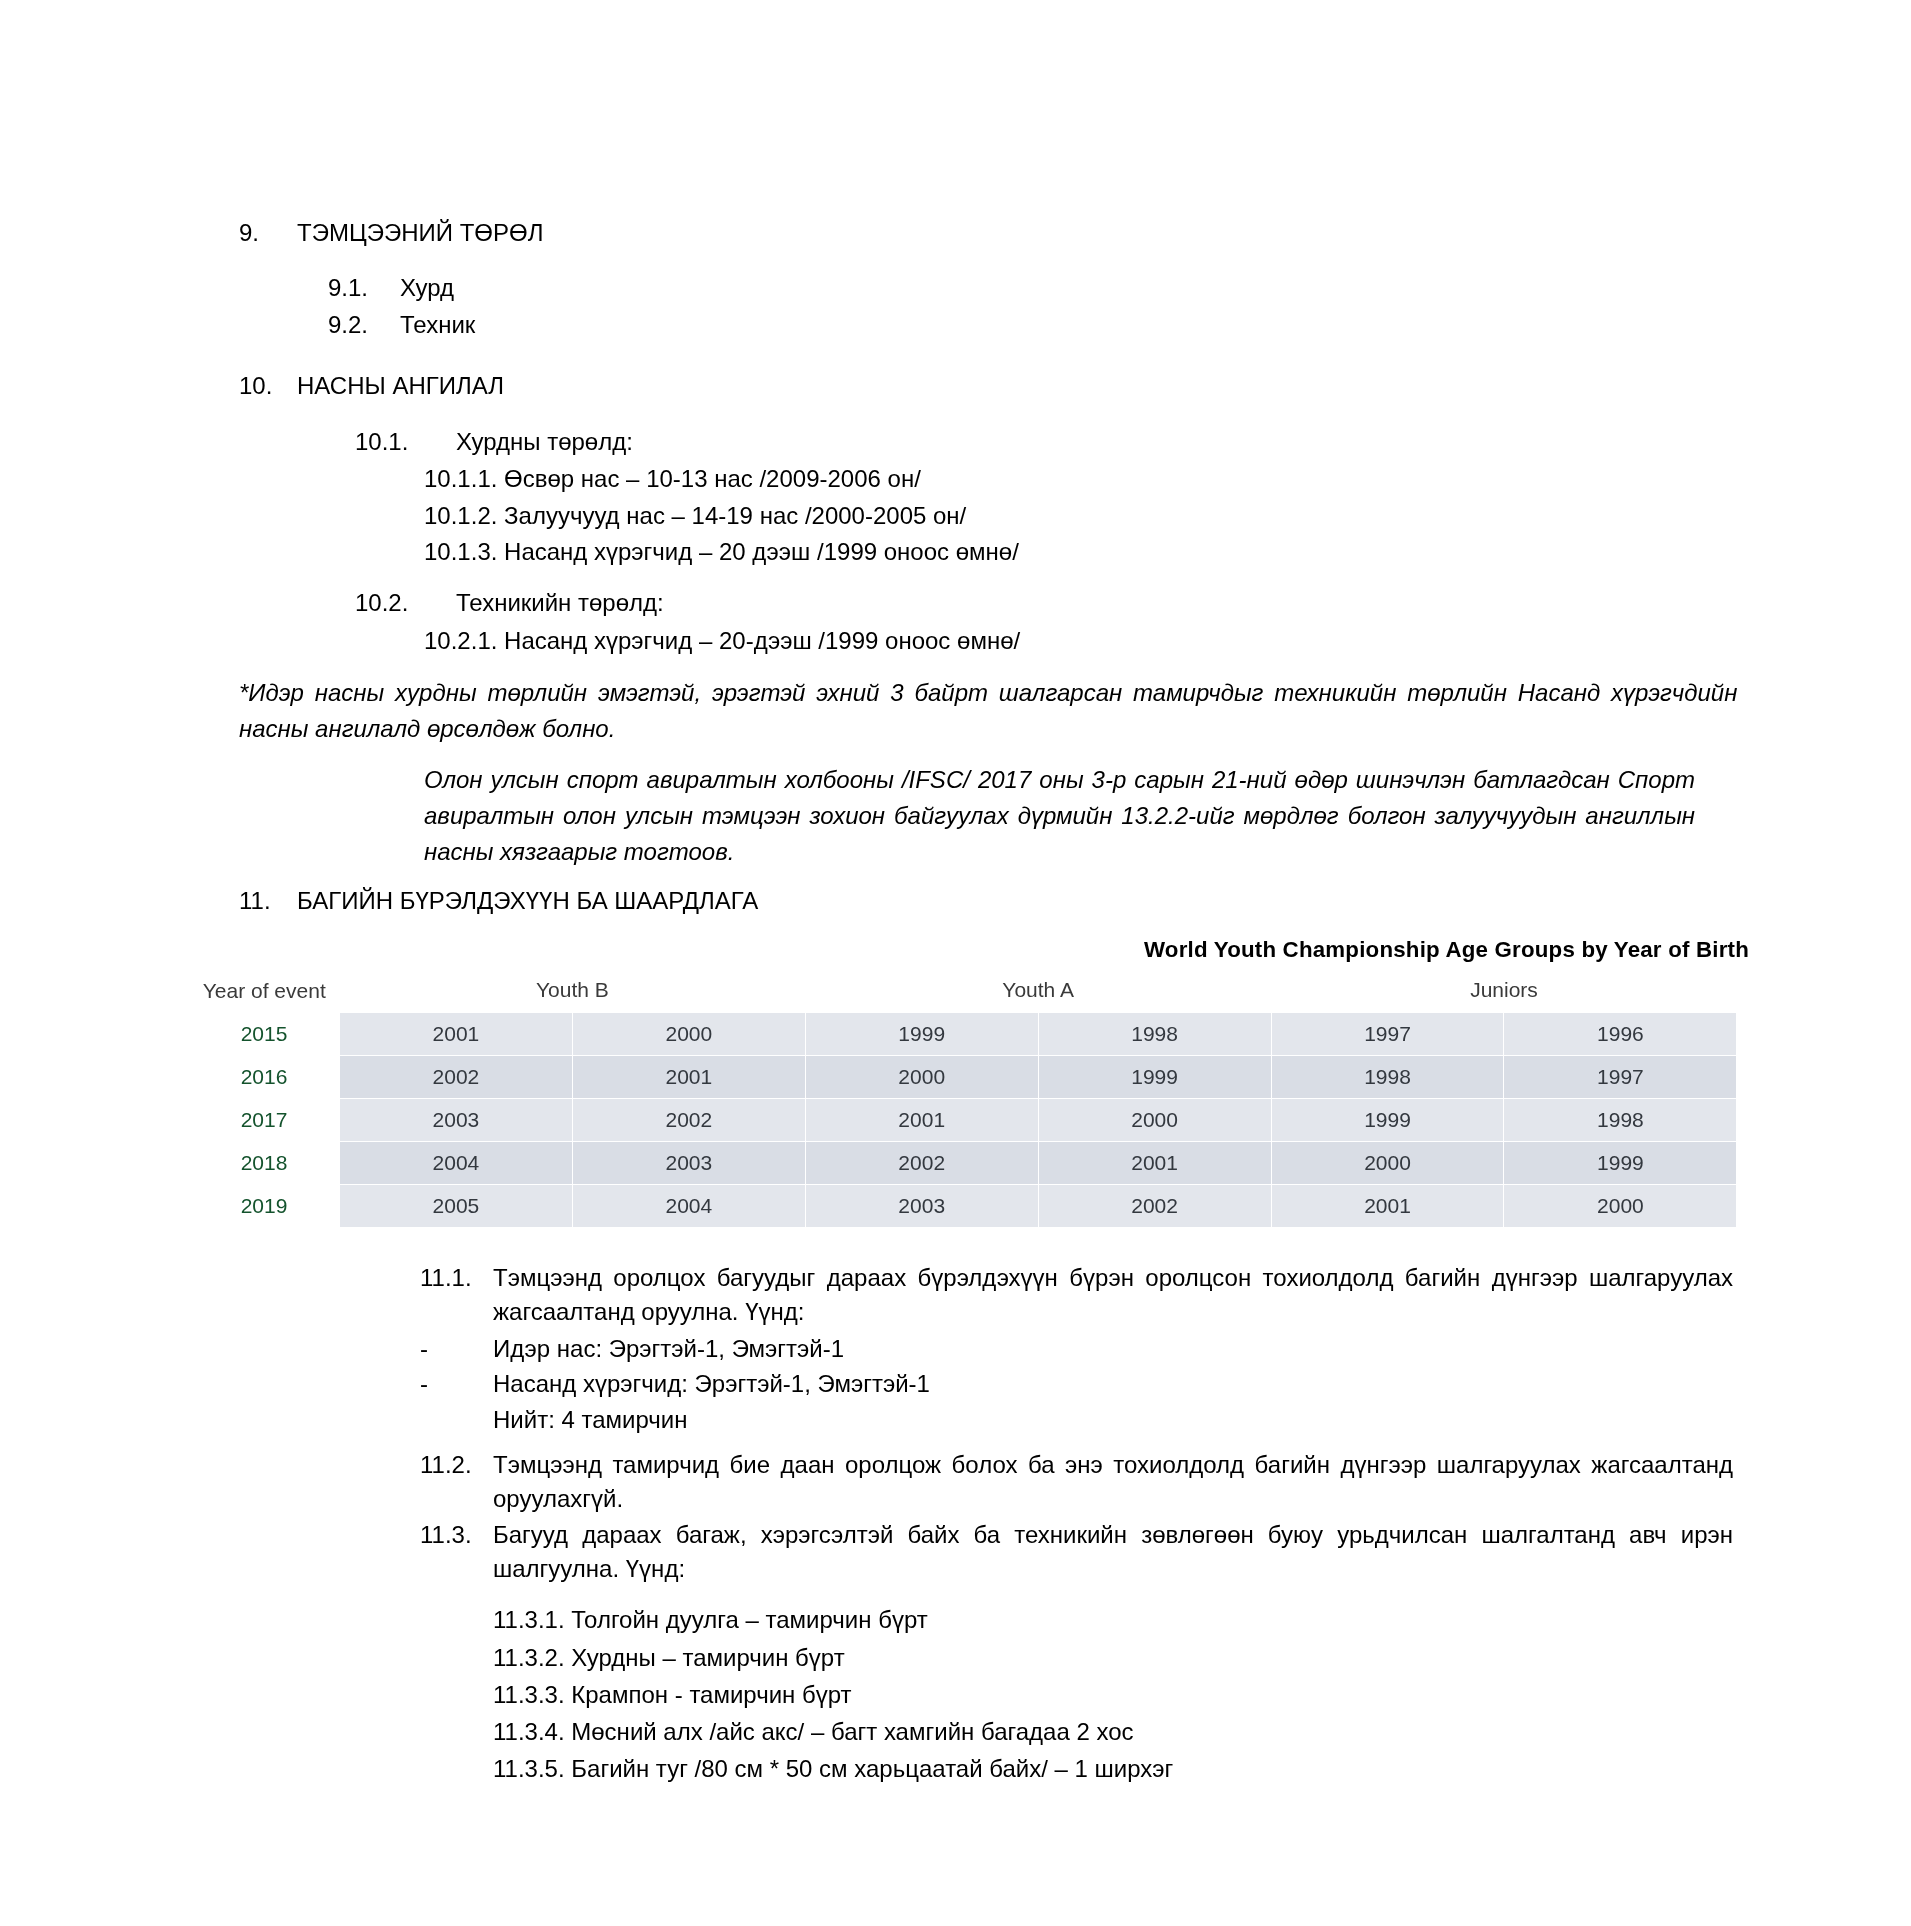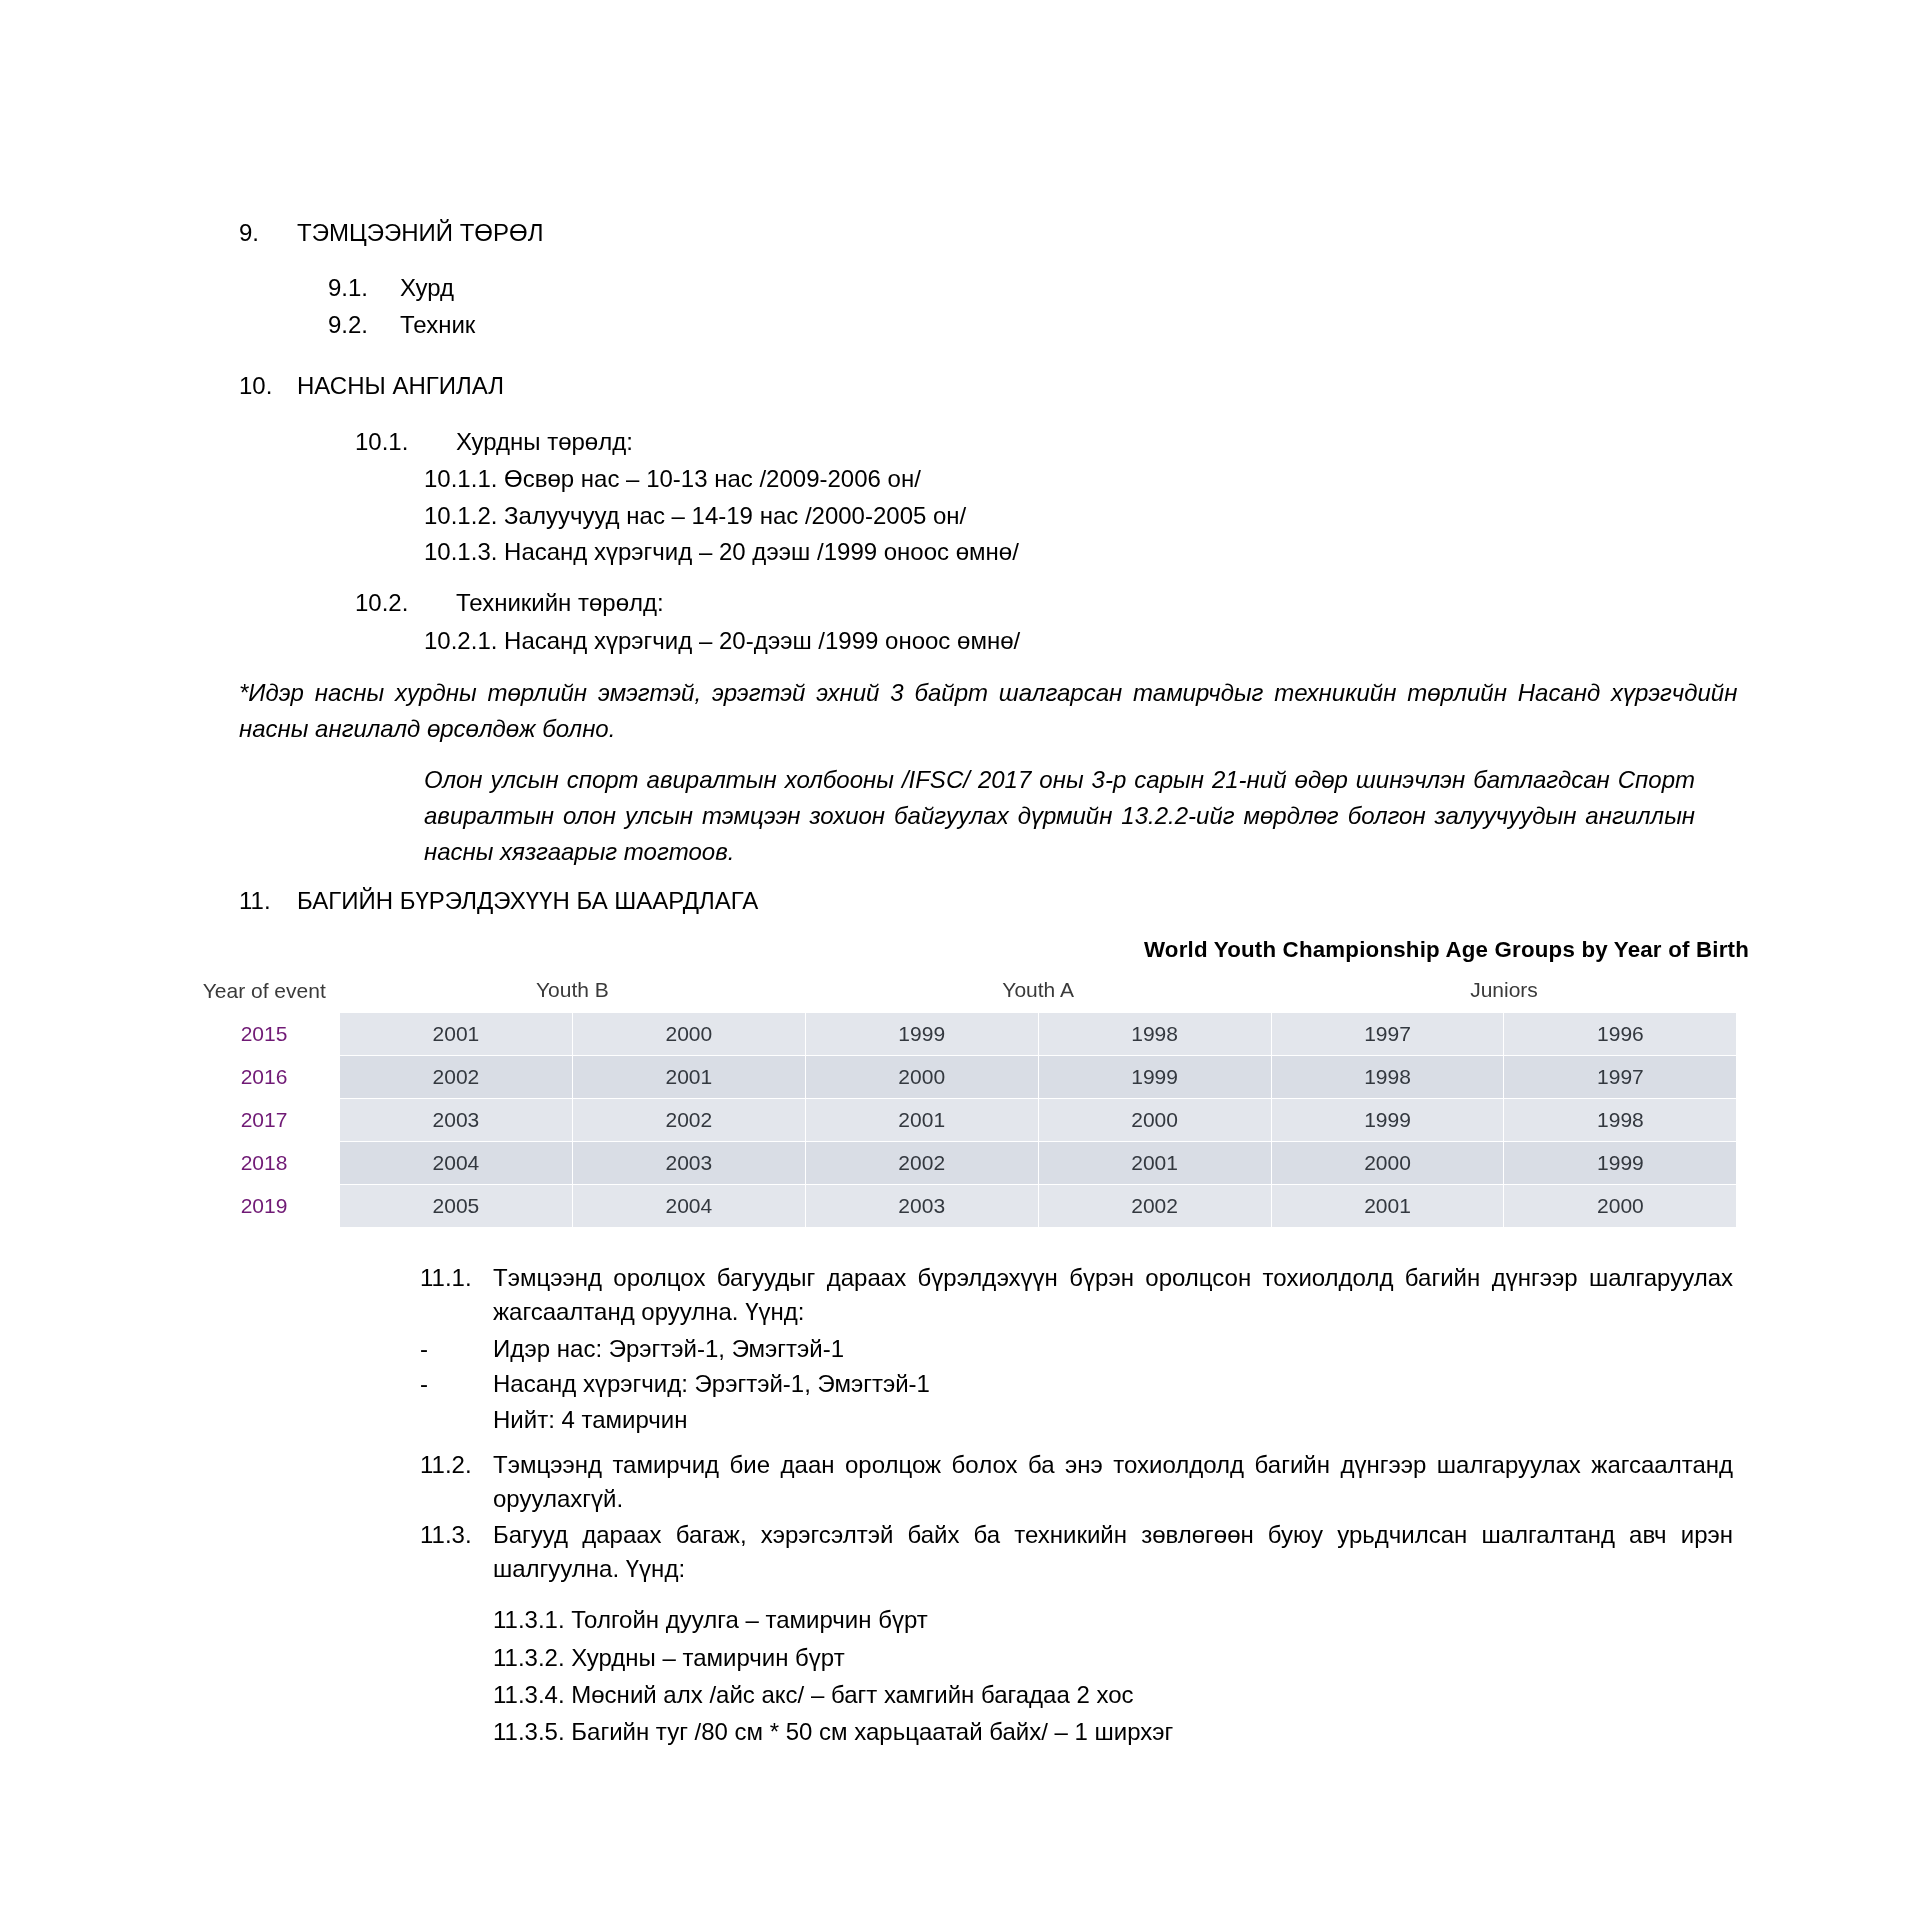--- a/index.html
+++ b/index.html
@@ -109,21 +109,21 @@
     padding: 0;
   }
   .hdr td {
     padding-bottom: 7px;
     font-size: 21px;
     color: #3a3a3a;
   }
   .yearcell {
     width: 150px;
     text-align: center;
-    color: #701a75;
+    color: #14532d;
     padding-right: 10px;
   }
   .datacell {
     height: 42px;
     background: #e3e6ec;
     border: 0.8px solid #ffffff;
     color: #33383f;
   }
   .datarow.alt .datacell {
     background: #d9dde5;
@@ -296,19 +296,20 @@
 
     <div class="row l11">
       <span class="num">11.3.</span>
       <span class="txt">Багууд дараах багаж, хэрэгсэлтэй байх ба техникийн зөвлөгөөн буюу урьдчилсан шалгалтанд авч ирэн шалгуулна. Үүнд:</span>
     </div>
 
     <div class="spacer-sm"></div>
 
     <div class="l113">11.3.1. Толгойн дуулга – тамирчин бүрт</div>
     <div class="l113">11.3.2. Хурдны – тамирчин бүрт</div>
+    <div class="l113">11.3.3. Крампон - тамирчин бүрт</div>
     <div class="l113">11.3.4. Мөсний алх /айс акс/ – багт хамгийн багадаа 2 хос</div>
     <div class="l113">11.3.5. Багийн туг /80 см * 50 см харьцаатай байх/ – 1 ширхэг</div>
 
   </div>
 
 </div>
 
 
 </body></html>

